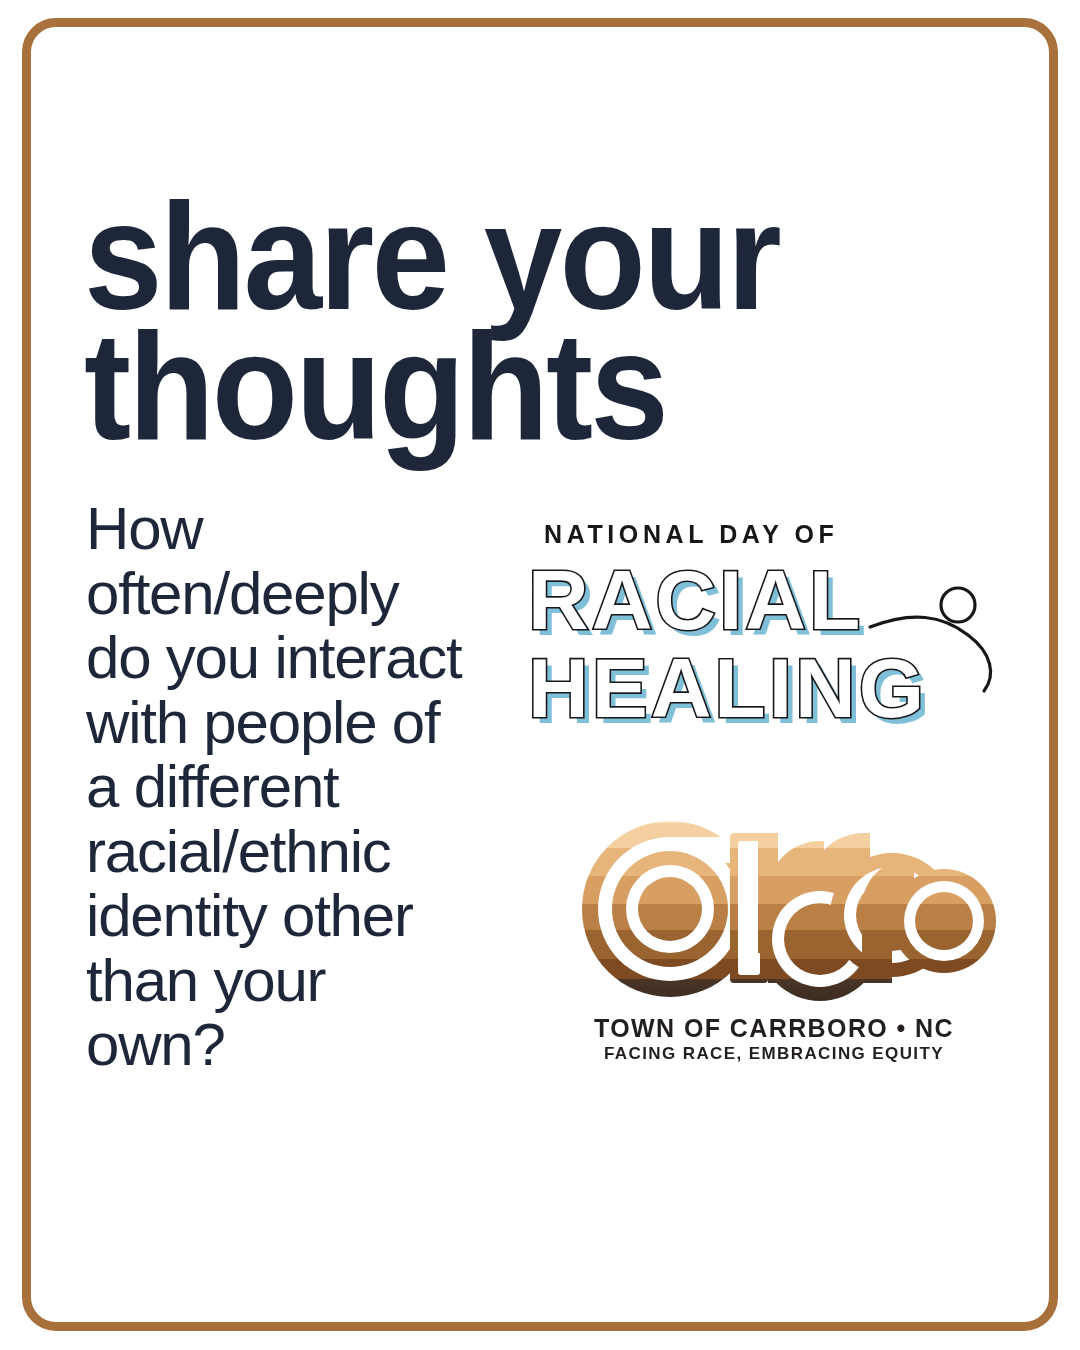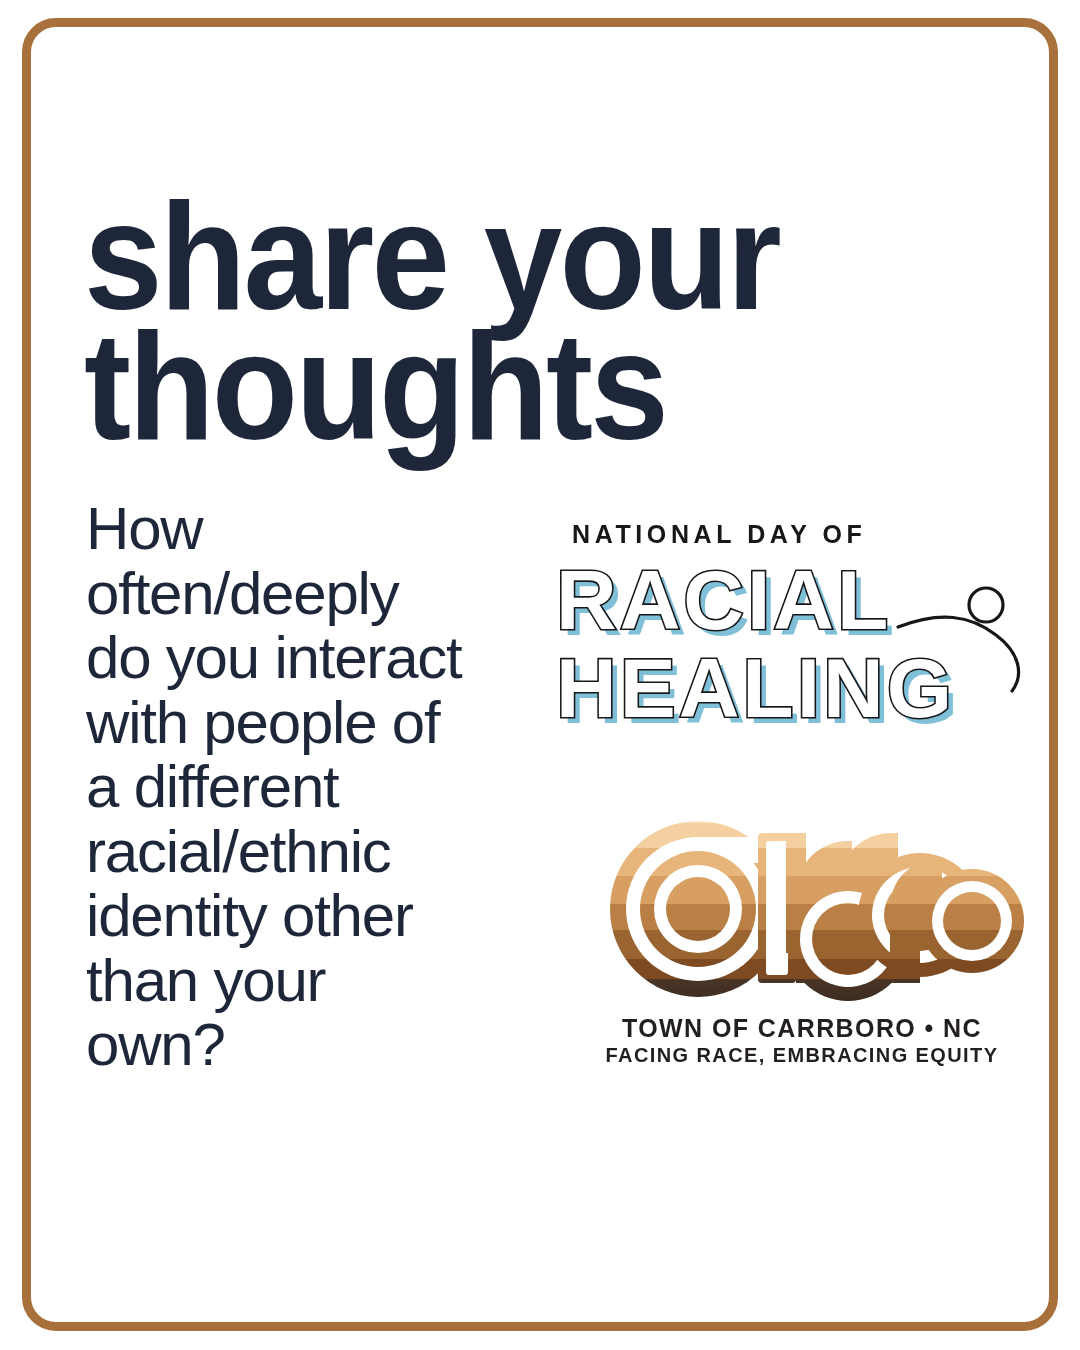--- a/index.html
+++ b/index.html
@@ -67,21 +67,21 @@
     font-weight: 400;
     font-size: 60px;
     line-height: 1.075;
     letter-spacing: -1.2px;
     color: #1e2739;
   }
 
   
   #right-col {
     position: absolute;
-    left: 528px;
+    left: 500px;
     top: 520px;
     width: 540px;
   }
 
   
   #ndrh-logo {
     position: relative;
     width: 500px;
     margin-left: 22px;
   }
@@ -120,21 +120,21 @@
     text-align: center;
     width: 500px;
     font-family: "Liberation Sans", sans-serif;
     font-weight: 700;
     font-size: 25px;
     line-height: 1.18;
     letter-spacing: 1.4px;
     color: #231f20;
     white-space: nowrap;
   }
-  #carrboro-tagline .tl2 { font-size: 20px; }
+  #carrboro-tagline .tl2 { font-size: 17px; }
 </style>
 </head>
 <body>
 
 <div id="poster">
 
   <div id="card-border"></div>
 
   <div id="headline">
     <div class="line l1">share your</div>

